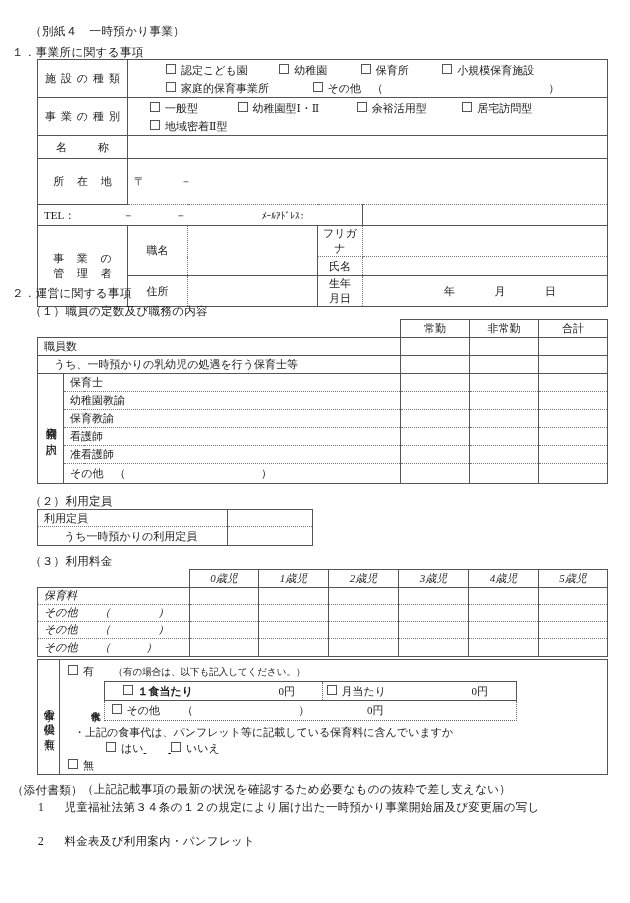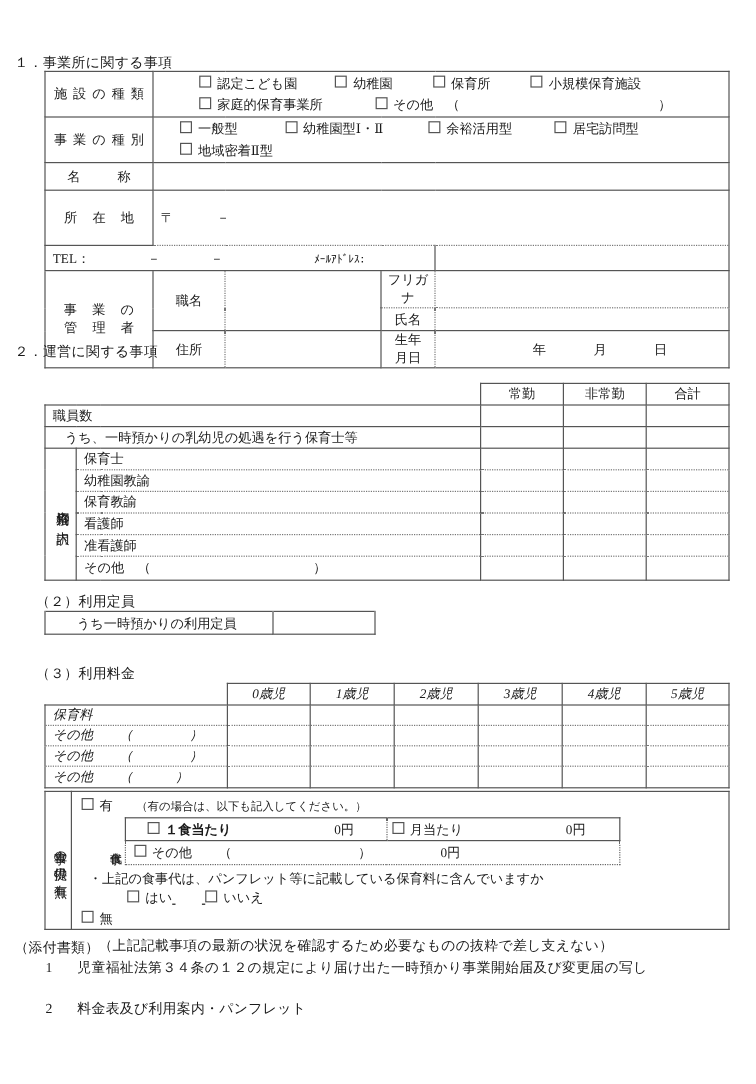--- a/index.html
+++ b/index.html
@@ -85,20 +85,21 @@
   .tiny { font-size:8.5px; }
   .small { font-size:9.5px; }
 
   .ft-list { position:absolute; font-size:11.5px; letter-spacing:0.3px; line-height:1.5; }
 </style>
 </head>
 <body>
 
 <div class="page">
 
+  <div class="hdr-note">（別紙４　一時預かり事業）</div>
 
   <div class="sec-title" style="left:12px; top:45px;">１．事業所に関する事項</div>
 
   <table class="tbl" style="left:37px; top:59px; width:570px;">
     <colgroup>
       <col style="width:90px">
         <col style="width:60px">
         <col style="width:130px">
         <col style="width:45px">
         <col style="width:245px">
@@ -218,20 +219,21 @@
             <span>月</span>
             <span style="display:inline-block;width:34px"></span>
             <span>日</span>
           </div>
         </td>
       </tr>
     </tbody>
   </table>
 
   <div class="sec-title" style="left:12px; top:286px;">２．運営に関する事項</div>
+  <div class="sub-title" style="left:30px; top:304px;">（１）職員の定数及び職務の内容</div>
 
   <table class="tbl" style="left:37px; top:319px; width:570px; border:none;">
     <colgroup>
       <col style="width:26px">
         <col style="width:20px">
         <col style="width:317px">
       <col style="width:69px">
         <col style="width:69px">
         <col style="width:69px">
     </colgroup>
@@ -307,20 +309,24 @@
   </table>
 
   <div class="sub-title" style="left:30px; top:494px;">（２）利用定員</div>
 
   <table class="tbl" style="left:37px; top:509px; width:275px;">
     <colgroup>
         <col style="width:190px">
         <col style="width:85px">
       </colgroup>
     <tbody>
+      <tr>
+        <td class="pad-l dash-b" style="height:16px;">利用定員</td>
+        <td class="dash-b"></td>
+      </tr>
       <tr>
         <td class="pad-l3 dash-t" style="height:18px;">うち一時預かりの利用定員</td>
         <td class="dash-t"></td>
       </tr>
     </tbody>
   </table>
 
   <div class="sub-title" style="left:30px; top:554px;">（３）利用料金</div>
 
   <table class="tbl" style="left:37px; top:569px; width:570px; border:none;font-style:italic;">

